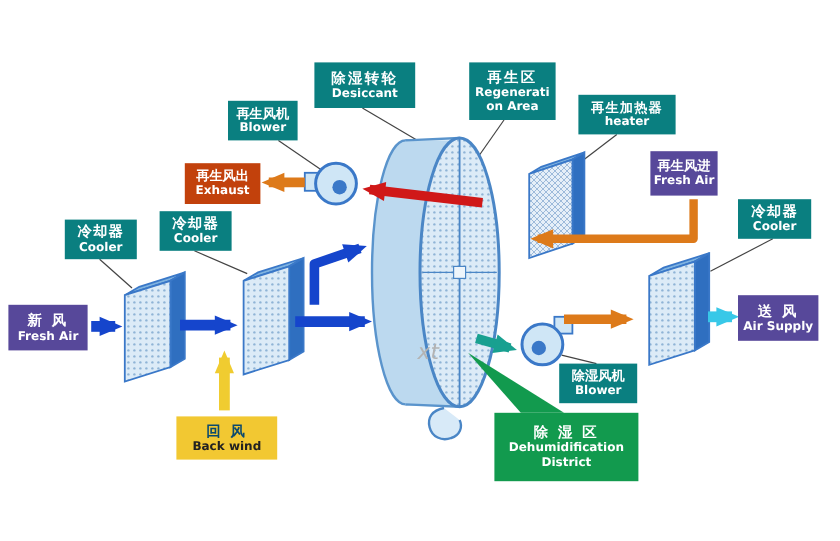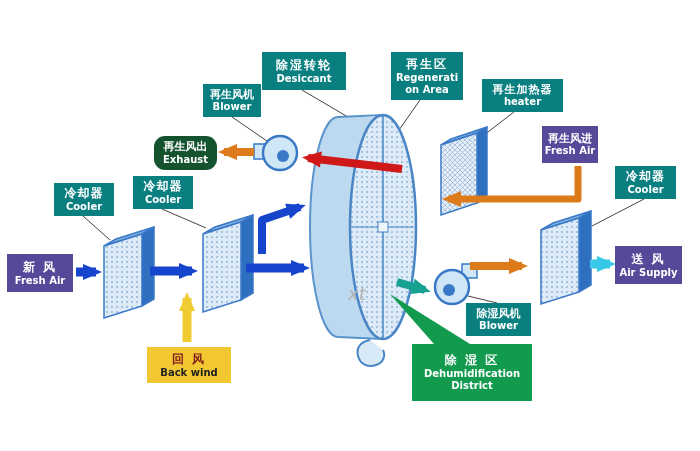--- a/index.html
+++ b/index.html
@@ -6,24 +6,24 @@
   .stage{position:relative;width:700px;height:451px;background:#ffffff;
          font-family:"DejaVu Sans",sans-serif;overflow:hidden;}
   .stage svg{position:absolute;left:0;top:0;}
   .box{position:absolute;display:flex;flex-direction:column;align-items:center;
        justify-content:center;text-align:center;font-weight:bold;color:#fff;
        padding:2px 3px;box-sizing:border-box;}
   .box .zh{font-size:12px;letter-spacing:2px;line-height:1.25;white-space:nowrap;}
   .box .en{font-size:10px;line-height:1.2;white-space:nowrap;text-align:right;}
   .teal{background:#0a7f80;}
   .purple{background:#57489a;}
-  .orange{background:#14532d;border-radius:11px;}
+  .orange{background:#c2410c;}
   .yellow{background:#f2c832;}
   .green{background:#129a4e;}
-  .yellow .zh{color:#7f1d1d;}
+  .yellow .zh{color:#0c4a6e;}
   .yellow .en{color:#222;}
   .watermark{position:absolute;left:348px;top:283px;color:#b3b3b3;
              font-size:18px;font-style:italic;}
 </style>
 </head>
 <body>
 
 <div class="stage">
 
   <svg width="700" height="451" viewBox="0 0 700 451">
@@ -135,21 +135,21 @@
     <div class="zh">除湿转轮</div>
     <div class="en">Desiccant</div>
   </div>
 
   <div class="box teal" style="left:391px;top:52px;width:72px;height:48px">
     <div class="zh">再生区</div>
     <div class="en">Regenerati</div>
     <div class="en">on Area</div>
   </div>
 
-  <div class="box teal" style="left:203px;top:84px;width:58px;height:33px">
+  <div class="box teal" style="left:190px;top:84px;width:58px;height:33px">
     <div class="zh" style="font-size:11px;letter-spacing:0">再生风机</div>
     <div class="en">Blower</div>
   </div>
 
   <div class="box teal" style="left:482px;top:79px;width:81px;height:33px">
     <div class="zh" style="font-size:11px;letter-spacing:1px">再生加热器</div>
     <div class="en">heater</div>
   </div>
 
   <div class="box orange" style="left:154px;top:136px;width:63px;height:34px">

